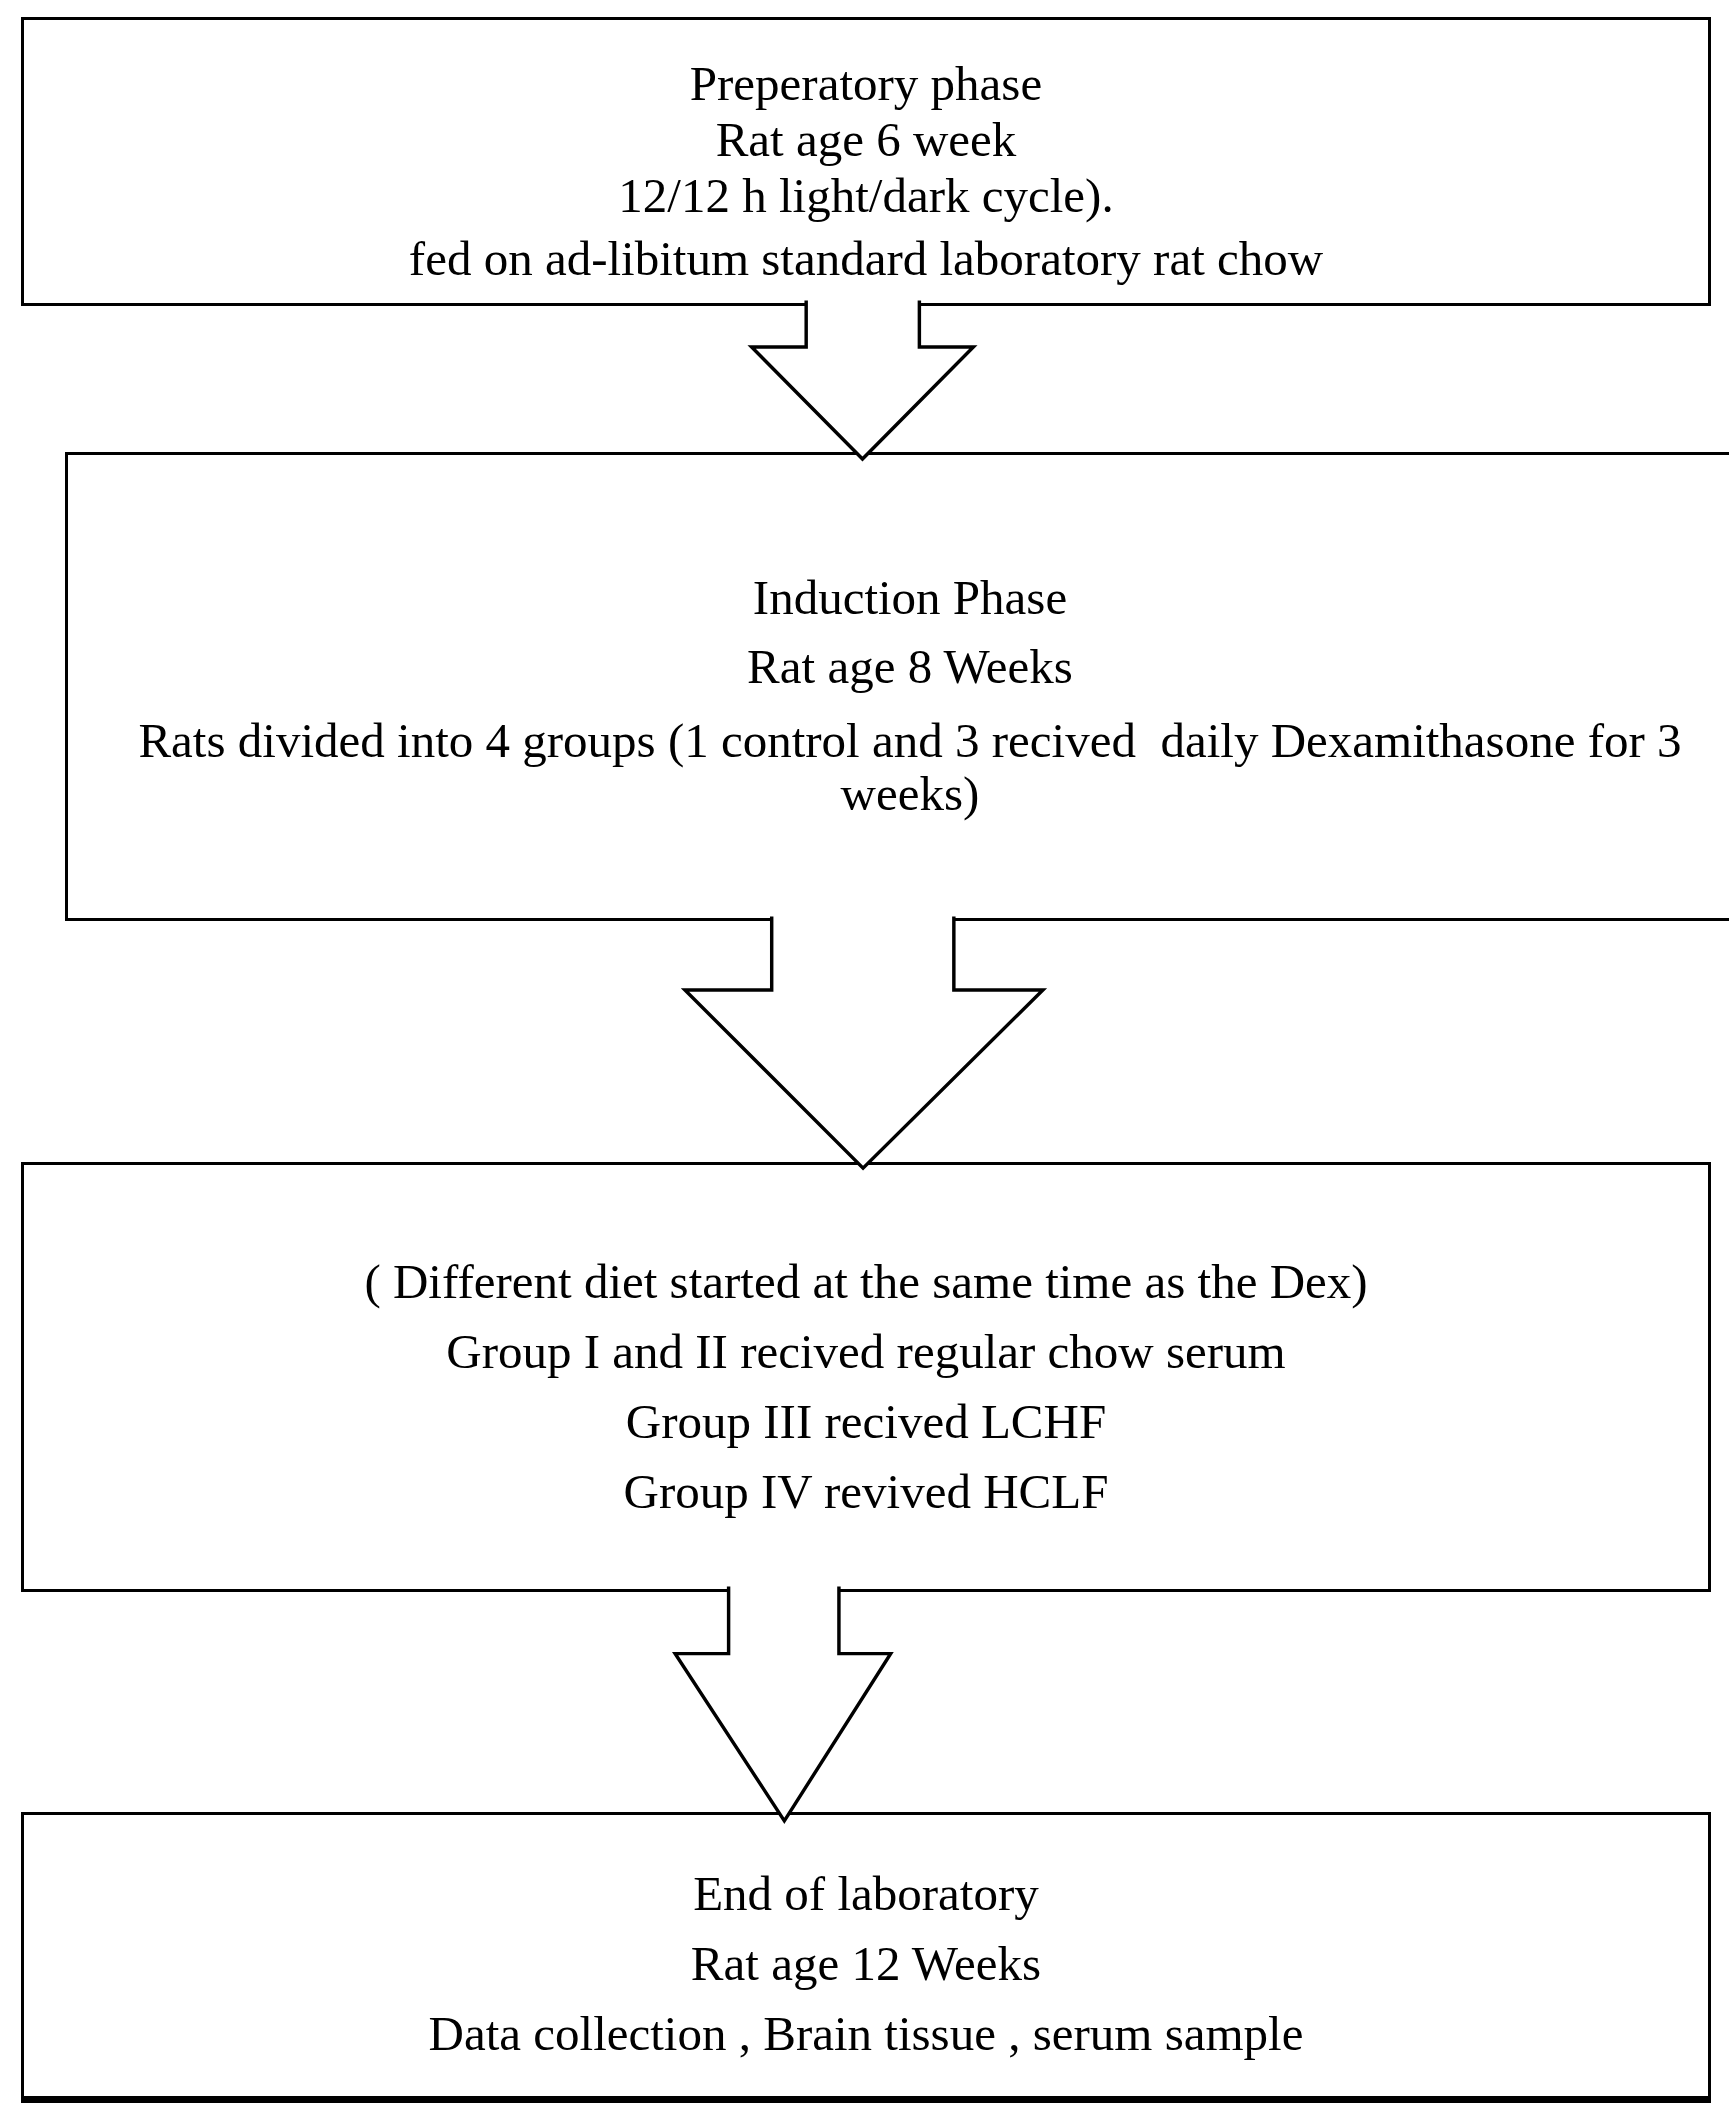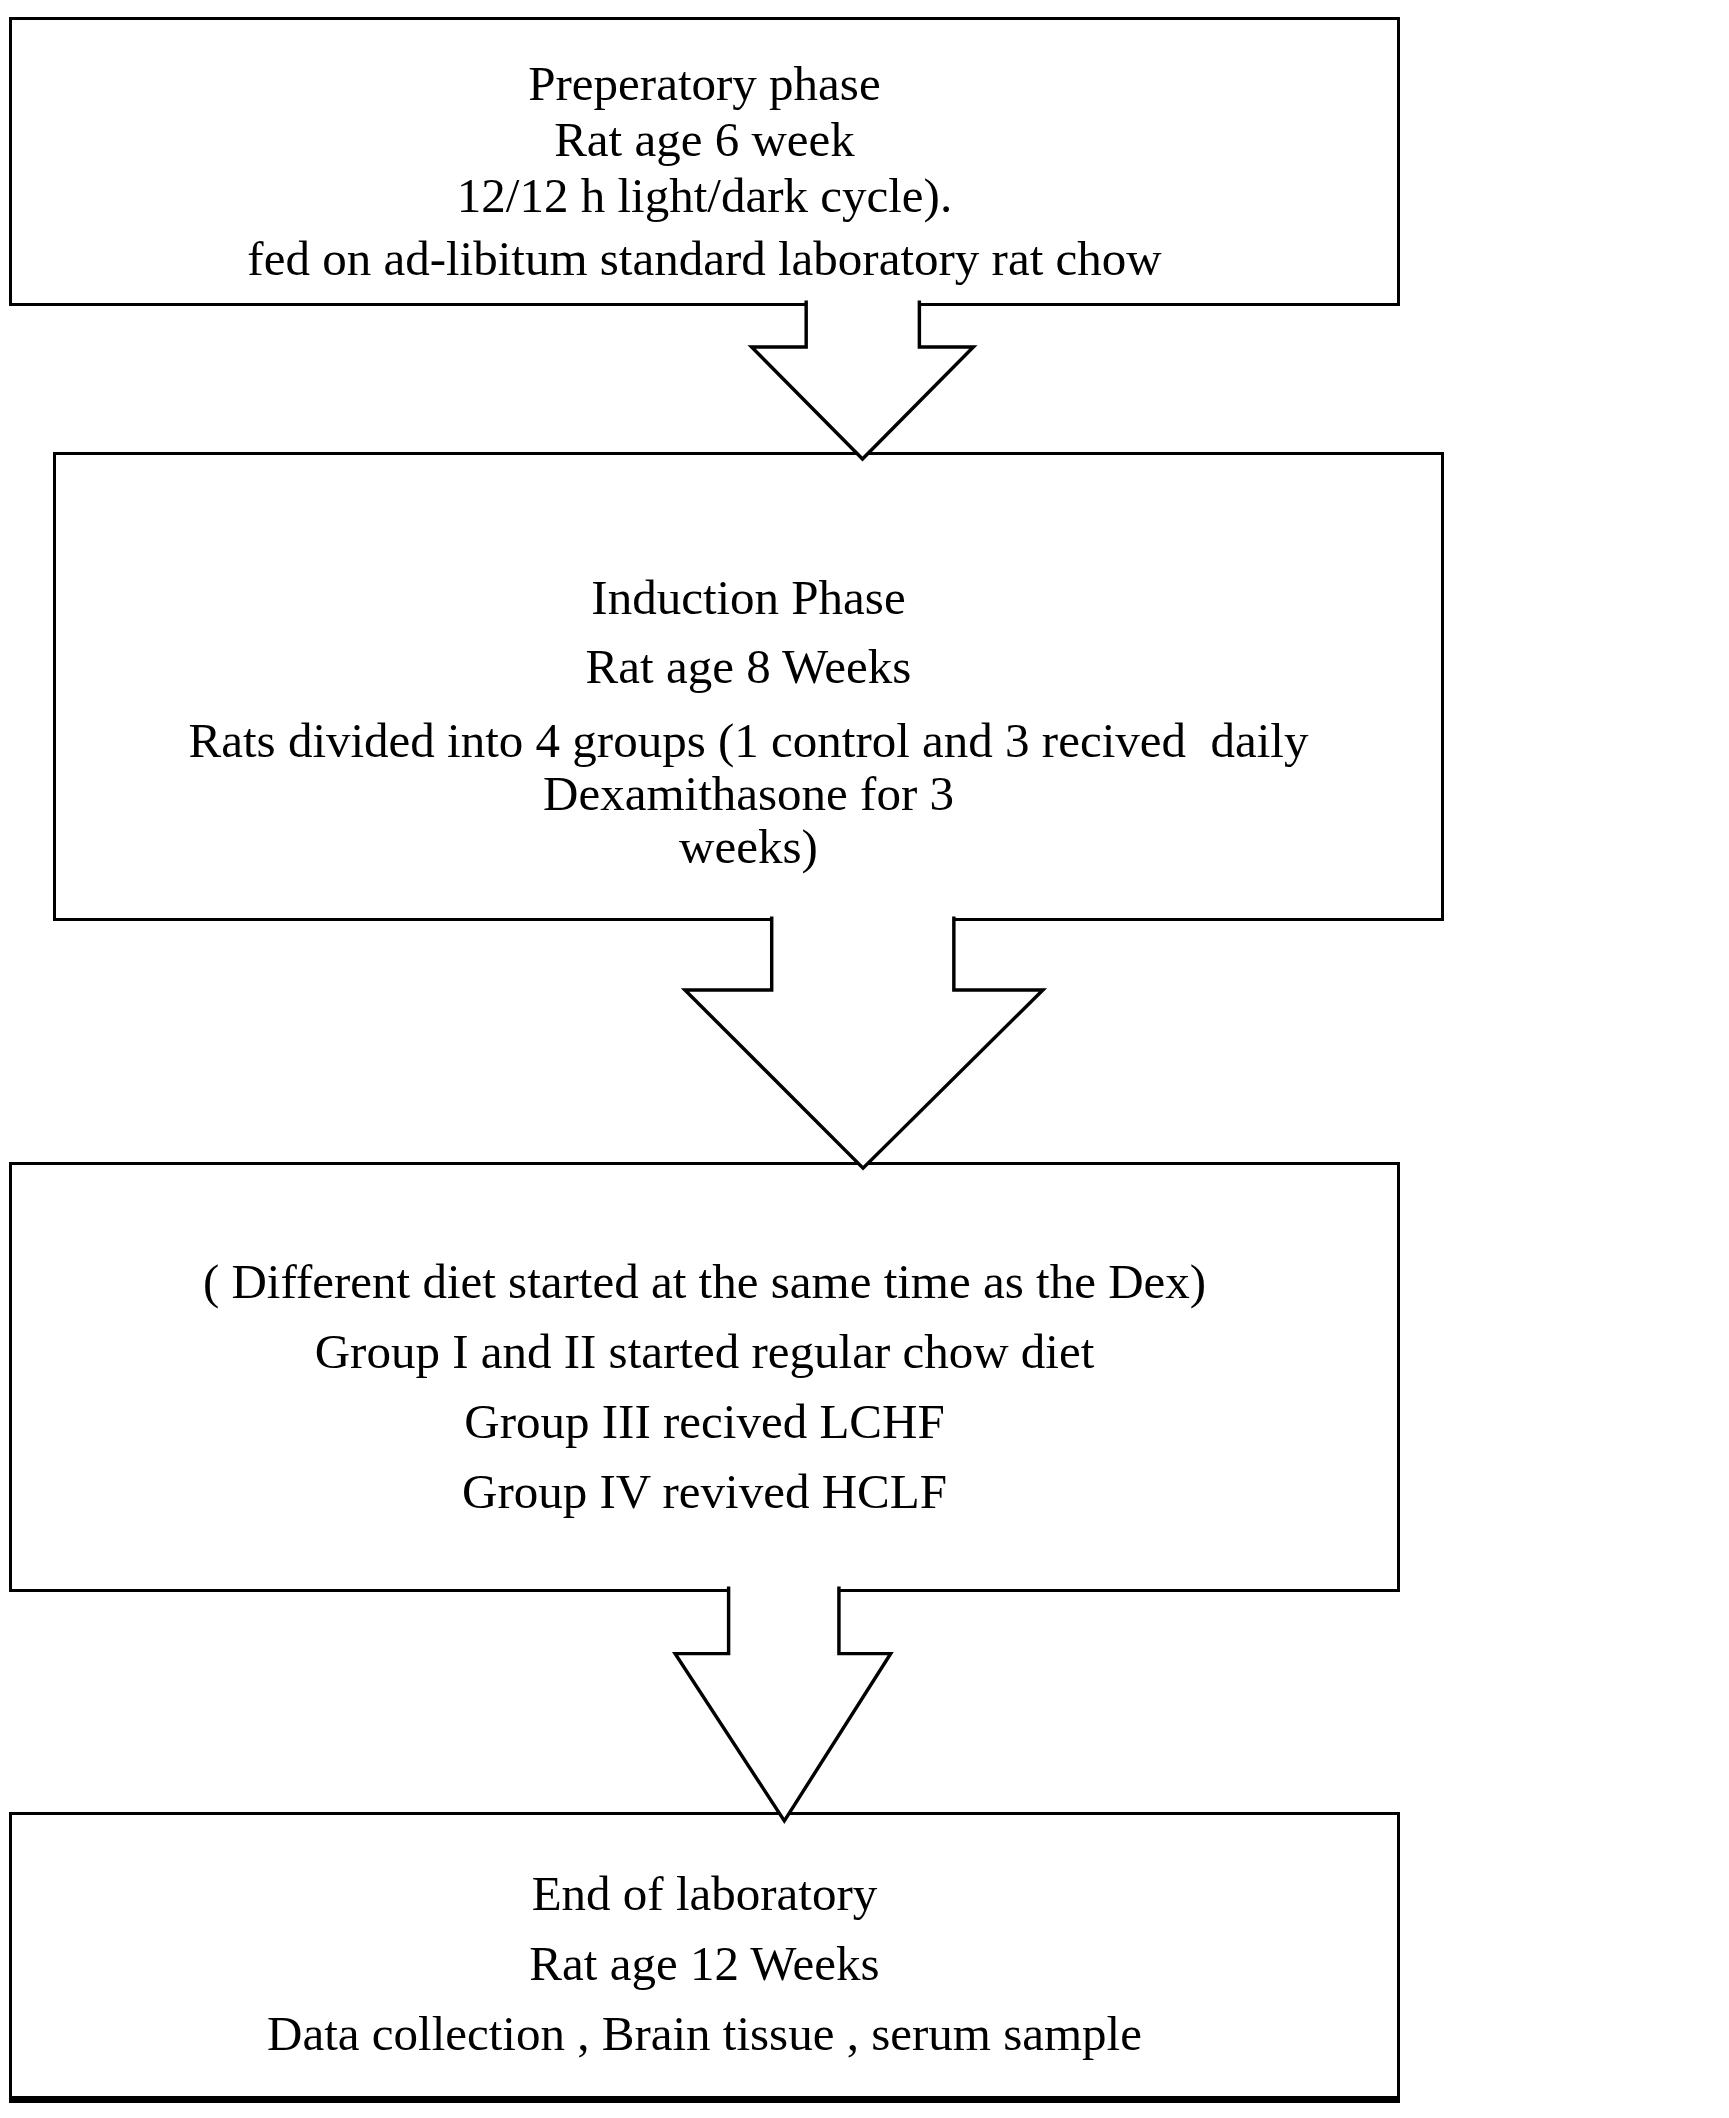--- a/index.html
+++ b/index.html
@@ -7,22 +7,22 @@
     position: relative;
     width: 1729px;
     height: 2119px;
     background: #ffffff;
     font-family: "Liberation Serif", "DejaVu Serif", serif;
     color: #000000;
     overflow: hidden;
   }
   .pbox {
     position: absolute;
-    left: 9px;
-    width: 1391px;
+    left: 21px;
+    width: 1690px;
     box-sizing: border-box;
     border: 3.4px solid #000000;
     background: #ffffff;
     text-align: center;
     z-index: 1;
   }
   .line {
     font-size: 49px;
     white-space: pre-wrap;
   }
@@ -72,21 +72,21 @@
 
   <div class="pbox box-induction">
     <div class="line">Induction Phase</div>
     <div class="line">Rat age 8 Weeks</div>
     <div class="line">Rats divided into 4 groups (1 control and 3 recived  daily Dexamithasone for 3</div>
     <div class="line">weeks)</div>
   </div>
 
   <div class="pbox box-diet">
     <div class="line">( Different diet started at the same time as the Dex)</div>
-    <div class="line">Group I and II started regular chow diet</div>
+    <div class="line">Group I and II recived regular chow serum</div>
     <div class="line">Group III recived LCHF</div>
     <div class="line">Group IV revived HCLF</div>
   </div>
 
   <div class="pbox box-end">
     <div class="line">End of laboratory</div>
     <div class="line">Rat age 12 Weeks</div>
     <div class="line">Data collection , Brain tissue , serum sample</div>
   </div>
 

